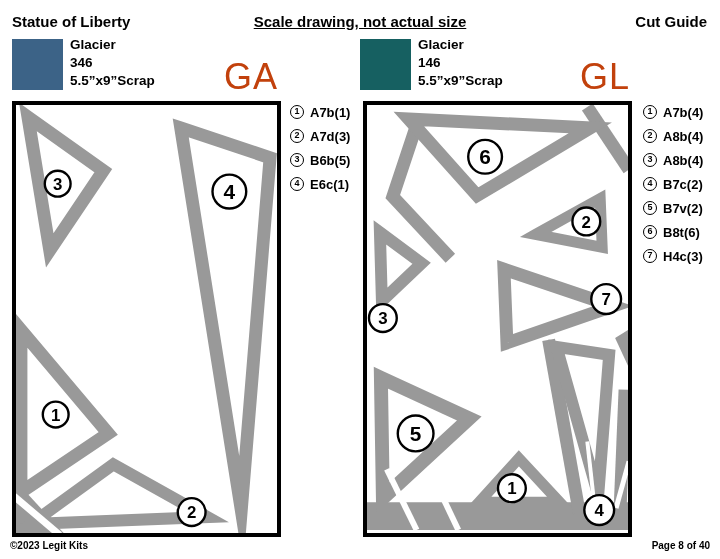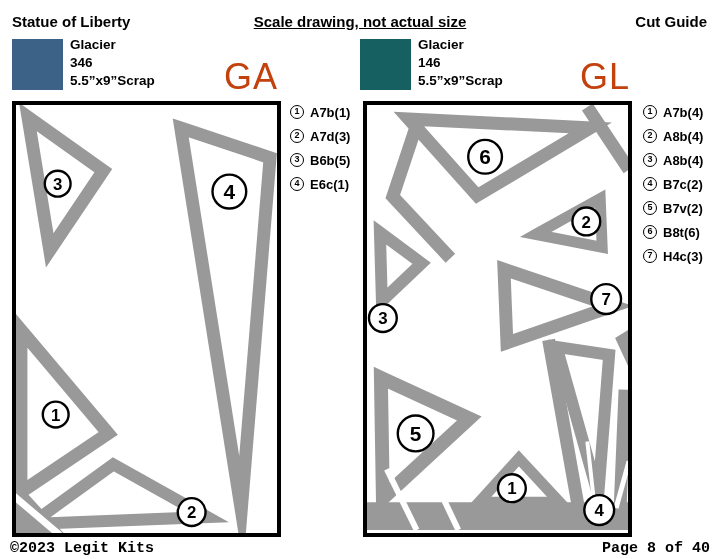--- a/index.html
+++ b/index.html
@@ -15,21 +15,21 @@
   .wm{top:53px;font-size:36px;color:#c2410c;letter-spacing:1px;line-height:1;}
   .panel{top:95px;width:269px;height:436px;border:4px solid #000;
          box-sizing:border-box;background:#fff;overflow:hidden;}
   .panel svg{position:absolute;left:0;top:0;width:261px;height:428px;}
   .legend{top:94px;}
   .lrow{display:flex;align-items:center;height:24px;}
   .lc{width:14px;height:14px;border:1.4px solid #000;border-radius:50%;
       box-sizing:border-box;font-size:9px;font-weight:bold;line-height:11px;
       text-align:center;flex:0 0 14px;}
   .ll{margin-left:6px;font-size:13px;font-weight:bold;white-space:nowrap;}
-  .ftr{top:534px;font-weight:bold;font-size:15px;font-family:Liberation Mono, monospace;}
+  .ftr{top:534px;font-weight:bold;font-size:10px;}
   #footer-left{left:10px;}
   #footer-right{right:10px;}
   svg text{font-family:"Liberation Sans",sans-serif;font-weight:bold;}
 </style>
 </head>
 <body>
 
 <div class="abs hdr" id="page-title">Statue of Liberty</div>
 <div class="abs hdr" id="page-subtitle">Scale drawing, not actual size</div>
 <div class="abs hdr" id="corner-label">Cut Guide</div>

